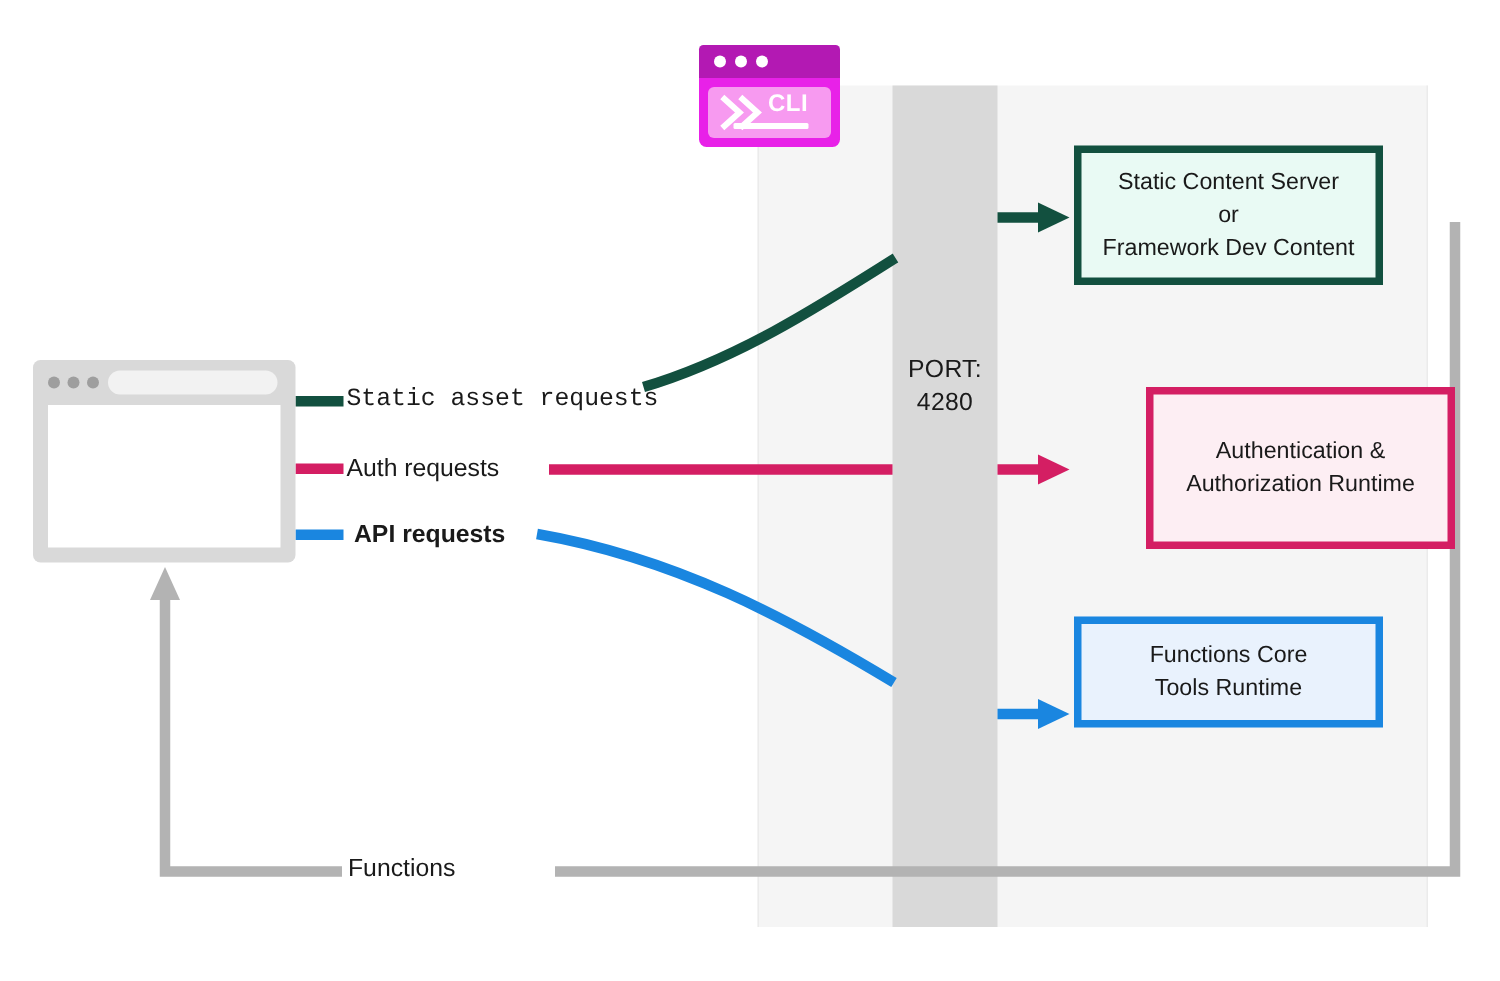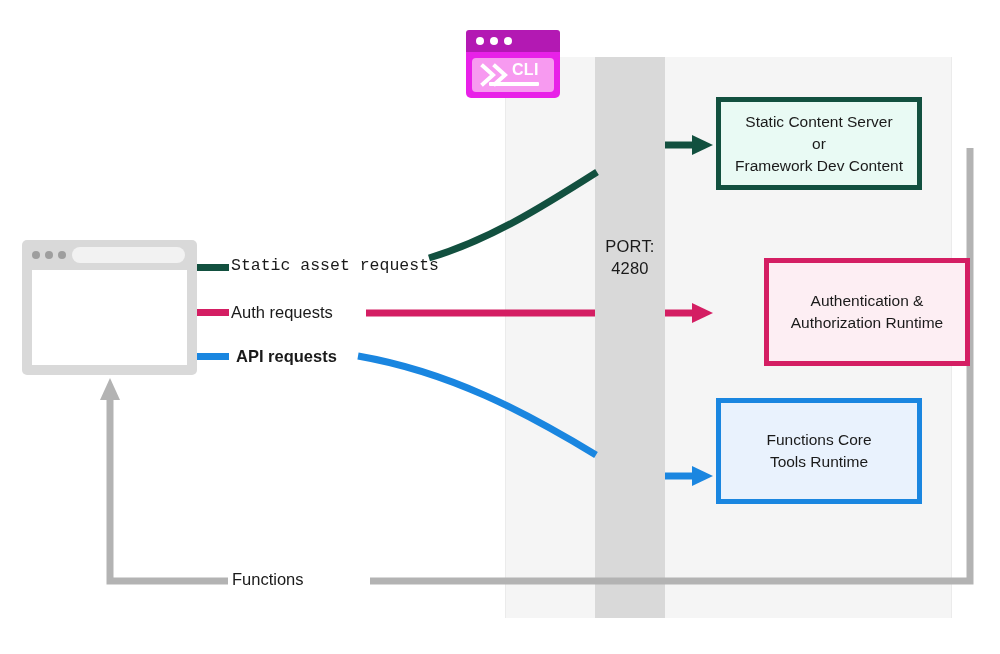--- a/index.html
+++ b/index.html
@@ -156,22 +156,22 @@
     background: #e9faf4;
   }
   .svc-auth {
     left: 716px; top: 258px;
     width: 206px; height: 108px;
     border-color: #d41e63;
     background: #fdeef3;
     margin-left: 48px;
   }
   .svc-func {
-    left: 716px; top: 398px;
-    width: 206px; height: 106px;
+    left: 716px; top: 411px;
+    width: 206px; height: 74px;
     border-color: #1a86e0;
     background: #e9f2fd;
   }
 
   
   .req-label {
     font-size: 16.5px;
     color: #1a1a1a;
     white-space: nowrap;
   }

